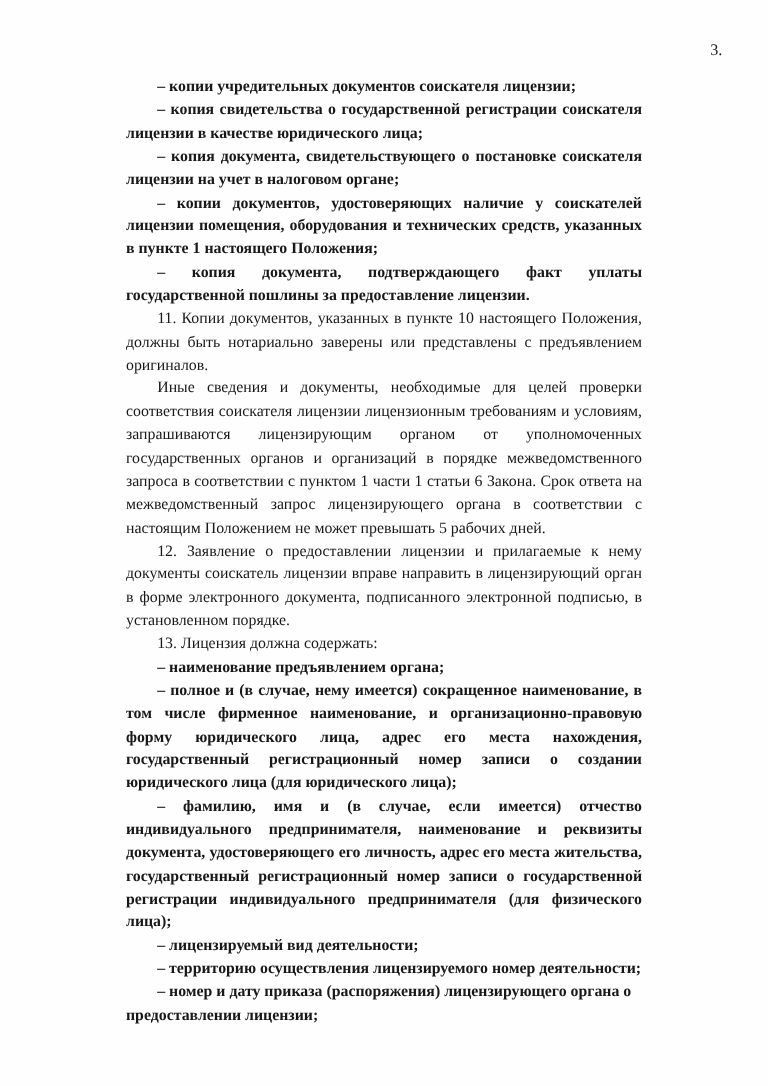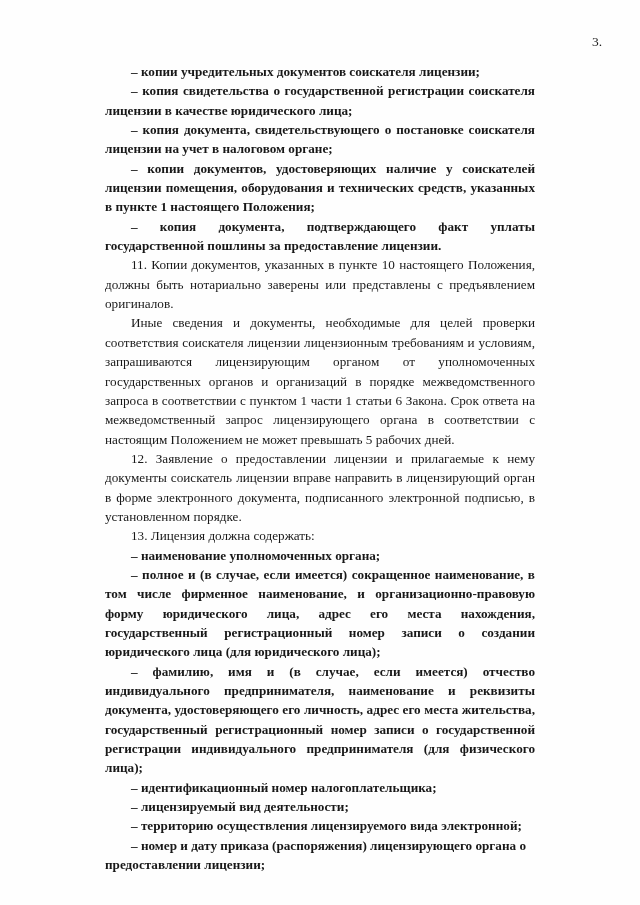--- a/index.html
+++ b/index.html
@@ -58,22 +58,21 @@
   <div class="body-text">
     <p class="para dash">– копии учредительных документов соискателя лицензии;</p>
     <p class="para dash">– копия свидетельства о государственной регистрации соискателя лицензии в качестве юридического лица;</p>
     <p class="para dash">– копия документа, свидетельствующего о постановке соискателя лицензии на учет в налоговом органе;</p>
     <p class="para dash">– копии документов, удостоверяющих наличие у соискателей лицензии помещения, оборудования и технических средств, указанных в пункте 1 настоящего Положения;</p>
     <p class="para dash">– копия документа, подтверждающего факт уплаты государственной пошлины за предоставление лицензии.</p>
     <p class="para">11. Копии документов, указанных в пункте 10 настоящего Положения, должны быть нотариально заверены или представлены с предъявлением оригиналов.</p>
     <p class="para">Иные сведения и документы, необходимые для целей проверки соответствия соискателя лицензии лицензионным требованиям и условиям, запрашиваются лицензирующим органом от уполномоченных государственных органов и организаций в порядке межведомственного запроса в соответствии с пунктом 1 части 1 статьи 6 Закона. Срок ответа на межведомственный запрос лицензирующего органа в соответствии с настоящим Положением не может превышать 5 рабочих дней.</p>
     <p class="para">12. Заявление о предоставлении лицензии и прилагаемые к нему документы соискатель лицензии вправе направить в лицензирующий орган в форме электронного документа, подписанного электронной подписью, в установленном порядке.</p>
     <p class="para">13. Лицензия должна содержать:</p>
-    <p class="para dash">– наименование уполномоченных органа;</p>
-    <p class="para dash">– полное и (в случае, если имеется) сокращенное наименование, в том числе фирменное наименование, и организационно-правовую форму юридического лица, адрес его места нахождения, государственный регистрационный номер записи о создании юридического лица (для юридического лица);</p>
+    <p class="para dash">– наименование предъявлением органа;</p>
+    <p class="para dash">– полное и (в случае, нему имеется) сокращенное наименование, в том числе фирменное наименование, и организационно-правовую форму юридического лица, адрес его места нахождения, государственный регистрационный номер записи о создании юридического лица (для юридического лица);</p>
     <p class="para dash">– фамилию, имя и (в случае, если имеется) отчество индивидуального предпринимателя, наименование и реквизиты документа, удостоверяющего его личность, адрес его места жительства, государственный регистрационный номер записи о государственной регистрации индивидуального предпринимателя (для физического лица);</p>
-    <p class="para dash">– идентификационный номер налогоплательщика;</p>
     <p class="para dash">– лицензируемый вид деятельности;</p>
-    <p class="para dash">– территорию осуществления лицензируемого вида электронной;</p>
+    <p class="para dash">– территорию осуществления лицензируемого номер деятельности;</p>
     <p class="para dash">– номер и дату приказа (распоряжения) лицензирующего органа о предоставлении лицензии;</p>
   </div>
 
 </div>
 
 </body></html>

